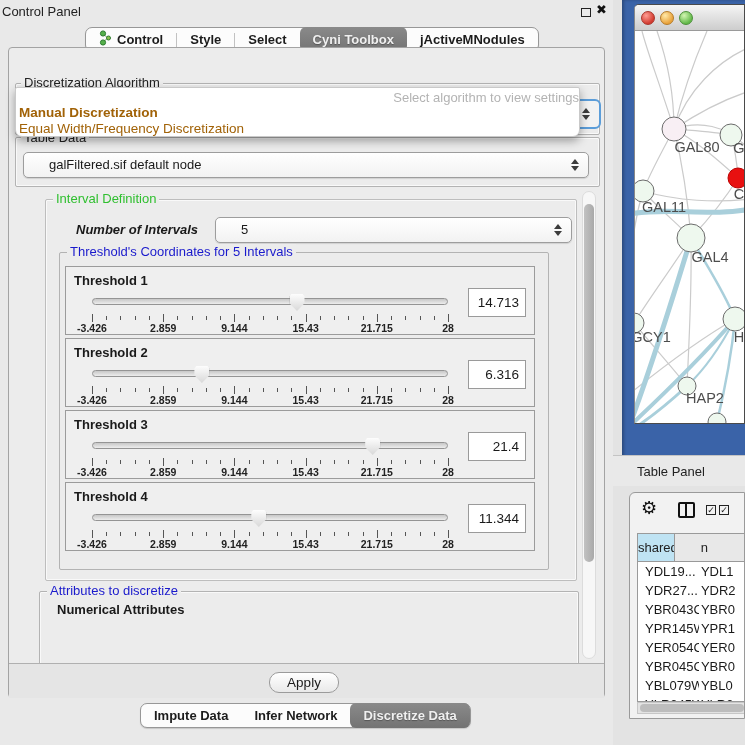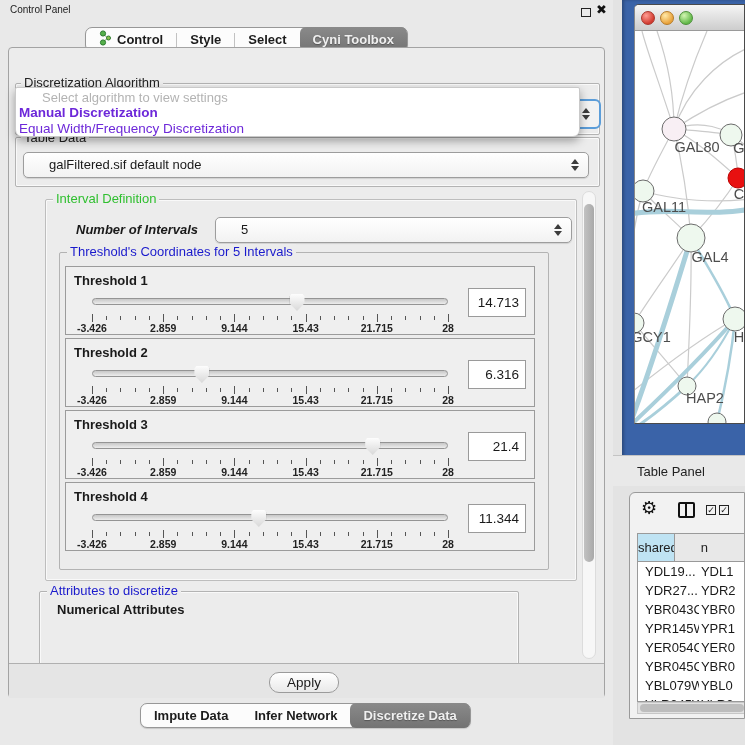--- a/index.html
+++ b/index.html
@@ -1,43 +1,43 @@
 <!DOCTYPE html>
 <html><head>
 <meta charset="utf-8">
 <style>
   * { margin:0; padding:0; box-sizing:border-box; }
   html,body { width:745px; height:745px; overflow:hidden; }
   body { font-family:"Liberation Sans","DejaVu Sans",sans-serif; background:#e9e9e9; position:relative; color:#1a1a1a; }
 
   
   .cp { position:absolute; left:0; top:0; width:613px; height:745px; background:#e9e9e9; }
-  .cp-title { position:absolute; left:10px; top:4px; font-size:10px; color:#222; }
+  .cp-title { position:absolute; left:2px; top:4px; font-size:13px; color:#222; }
   .win-float { position:absolute; left:581px; top:8px; width:10px; height:9px; border:1.5px solid #222; background:transparent; }
   .win-close { position:absolute; left:596px; top:2px; font-size:13px; font-weight:bold; color:#111; }
 
   .tabstrip { position:absolute; display:flex; align-items:center; background:#fcfcfc; border:1px solid #979797; border-radius:7px; height:25px; box-shadow:0 1px 1px rgba(0,0,0,.15); }
   .tab { display:flex; align-items:center; gap:5px; padding:0 13px; height:25px; font-size:13px; font-weight:600; color:#1c1c1c; white-space:nowrap; }
   .tab.sel { background:linear-gradient(#8a8a8a,#737373); color:#f0f0f0; border-radius:6px; text-shadow:0 1px 1px rgba(0,0,0,.3); }
   .tsep { width:1px; height:14px; background:#c2c2c2; }
   .top-tabs { left:85px; top:27px; }
   .bottom-tabs { left:140px; top:703px; }
 
   .main { position:absolute; left:8px; top:47px; width:597px; height:651px; background:#ececec; border:1px solid #a3a3a3; border-radius:4px; }
 
   .grouplab { position:absolute; font-size:13px; background:#ececec; padding:0 3px; z-index:2; }
   .groupbox { position:absolute; border:1px solid #b3b3b3; box-shadow:inset 0 0 0 1px rgba(255,255,255,.7); border-radius:2px; }
 
   .g-algo { left:6px; top:35px; width:585px; height:52px; }
   .l-algo { left:12px; top:27px; color:#222; }
   .algo-combo-hidden { position:absolute; left:556px; top:51px; width:36px; height:30px; border:2px solid #5b9dd9; border-radius:6px; background:#f2f2f2; }
 
   .popup { position:absolute; left:6px; top:39px; width:565px; height:50px; background:#fff; border:1px solid #c9c9c9; border-radius:2px 2px 7px 7px; box-shadow:0 4px 10px rgba(0,0,0,.35); z-index:5; }
-  .popup .ph { text-align:left; color:#b3b3b3; font-size:13px; padding-top:2px; height:17px;margin-left:26px; }
-  .popup .opt { font-size:13.5px; padding-left:3px; height:16px; line-height:15px; color:#6d28d9; }
+  .popup .ph { text-align:right; color:#b3b3b3; font-size:13px; padding-top:2px; height:17px; }
+  .popup .opt { font-size:13.5px; padding-left:3px; height:16px; line-height:15px; color:#a16207; }
   .popup .opt.b { font-weight:bold; }
 
   .g-tdata { left:6px; top:89px; width:585px; height:50px; }
   .l-tdata { left:12px; top:82px; color:#222; }
 
   .combo { position:absolute; background:linear-gradient(#ffffff,#f2f2f2); border:1px solid #9d9d9d; border-radius:5px; font-size:13px; line-height:24px; padding-left:25px; box-shadow:0 1px 1px rgba(0,0,0,.12); }
   .stepper { position:absolute; right:9px; top:50%; transform:translateY(-50%); width:8px; height:12px; }
   .stepper:before, .stepper:after { content:""; position:absolute; left:0; border-left:4px solid transparent; border-right:4px solid transparent; }
   .stepper:before { top:0; border-bottom:5px solid #3c3c3c; }
   .stepper:after { bottom:0; border-top:5px solid #3c3c3c; }
@@ -61,21 +61,21 @@
   .t-label { position:absolute; left:8px; top:6px; font-size:13px; font-weight:bold; }
   .t-track { position:absolute; left:26px; top:31px; width:356px; height:7px; border:1px solid #949494; border-radius:4px; background:linear-gradient(#c7c7c7,#ededed); }
   .t-thumb { position:absolute; top:27px; width:15px; height:17px; background:linear-gradient(#fdfdfd,#d8d8d8); clip-path:polygon(12% 0,88% 0,100% 14%,100% 55%,50% 100%,0 55%,0 14%); filter:drop-shadow(0 0 1px #777); }
   .t-ticks { position:absolute; left:26px; top:47px; width:356px; height:8px; }
   .t-ticks .tick { position:absolute; top:2px; width:1px; height:4px; background:#555; }
   .t-ticks .tick.tall { top:0; height:8px; }
   .t-scale { position:absolute; left:26px; top:55px; width:356px; height:12px; }
   .t-scale span { position:absolute; transform:translateX(-50%); font-size:10.5px; font-weight:bold; color:#222; white-space:nowrap; }
   .t-value { position:absolute; right:8px; top:21px; width:58px; height:29px; background:#fff; border:1px solid #9a9a9a; font-size:13.5px; line-height:27px; text-align:right; padding-right:6px; }
 
-  .g-attrs { left:24px; top:402px; width:480px; height:80px; }
+  .g-attrs { left:24px; top:402px; width:540px; height:80px; }
   .l-attrs { color:#1a1acc; }
   .attrs-title { position:absolute; left:17px; top:10px; font-size:13px; font-weight:bold; }
   .attr-list { position:absolute; left:28px; top:27px; width:492px; height:46px; background:#fff; border:1px solid #9a9a9a; overflow:hidden; }
   .attr-item { font-size:13px; line-height:17px; padding-left:11px; }
   .attr-vscroll { position:absolute; right:1px; top:1px; width:13px; height:43px; background:#ededed; }
   .attr-vscroll .thumb { position:absolute; left:2px; top:1px; width:9px; height:41px; background:#b5b5b5; border-radius:5px; }
 
   .applyrow { position:absolute; left:0; top:615px; width:595px; height:35px; background:#e5e5e5; border-top:1px solid #b0b0b0; }
   .apply-btn { position:absolute; left:260px; top:8px; width:70px; height:21px; background:linear-gradient(#ffffff,#e9e9e9); border:1px solid #9b9b9b; border-radius:10px; font-size:13.5px; text-align:center; line-height:19px; }
 
@@ -137,20 +137,23 @@
     <div class="tsep"></div>
     <div class="tab">
         <span>Style</span>
       </div>
     <div class="tsep"></div>
     <div class="tab">
         <span>Select</span>
       </div>
     <div class="tab sel">
         <span>Cyni Toolbox</span>
+      </div>
+    <div class="tab">
+        <span>jActiveMNodules</span>
       </div>
   </div>
 
   <div class="main">
 
     <div class="grouplab l-algo">Discretization Algorithm</div>
     <div class="groupbox g-algo"></div>
     <div class="algo-combo-hidden">
         <span class="stepper"></span>
       </div>

